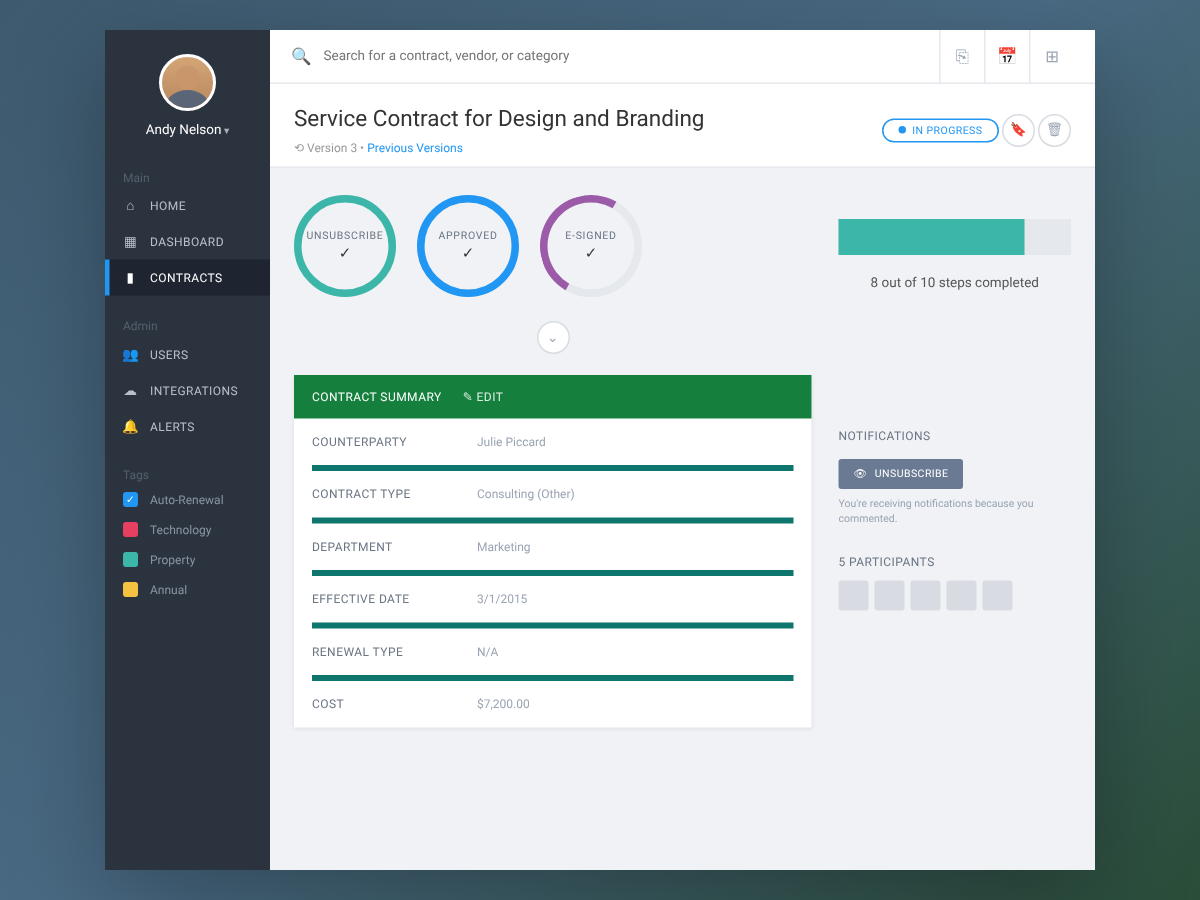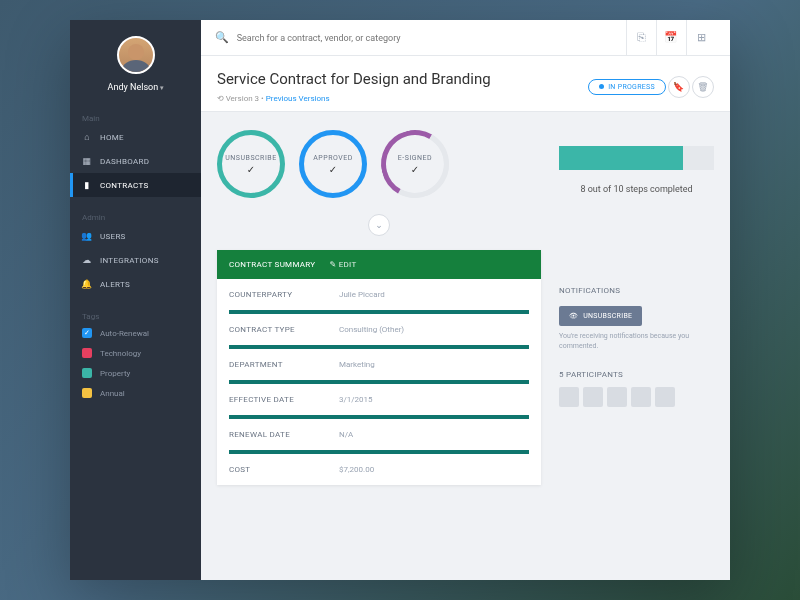--- a/index.html
+++ b/index.html
@@ -1,18 +1,18 @@
 <!DOCTYPE html>
 <html><head>
 <meta charset="utf-8">
 <style>
 *{box-sizing:border-box;margin:0;padding:0;font-family:-apple-system,BlinkMacSystemFont,"Segoe UI",Roboto,sans-serif}
 body{background:linear-gradient(135deg,#3e5a6e 0%,#4a6b85 50%,#2a4d38 100%);display:flex;align-items:center;justify-content:center;min-height:100vh}
 .app{width:660px;height:560px;background:#fff;display:flex;box-shadow:0 20px 60px rgba(0,0,0,.3);overflow:hidden}
-.sidebar{width:131px;background:#2b333f;color:#8a94a3;font-size:9px;display:flex;flex-direction:column;padding-top:12px}
+.sidebar{width:110px;background:#2b333f;color:#8a94a3;font-size:9px;display:flex;flex-direction:column;padding-top:12px}
 .avatar{width:38px;height:38px;border-radius:50%;background:linear-gradient(180deg,#d4a574 0%,#b88860 100%);border:2px solid #fff;margin:4px auto 8px;display:flex;align-items:center;justify-content:center;position:relative;overflow:hidden}
 .avatar::before{content:"";position:absolute;width:16px;height:16px;border-radius:50%;background:#c9956a;top:6px}
 .avatar::after{content:"";position:absolute;width:28px;height:20px;border-radius:50% 50% 0 0;background:#5a6578;bottom:-8px}
 .username{text-align:center;color:#fff;font-size:9px;margin-bottom:18px}
 .username::after{content:" ▾";font-size:7px;opacity:.6}
 .nav-sec{color:#555f6d;font-size:8px;padding:4px 12px 2px}
 .nav-item{display:flex;align-items:center;gap:8px;padding:7px 12px;color:#b8c0cc;font-size:8px;letter-spacing:.3px;cursor:pointer;position:relative}
 .nav-item.active{background:#1e2530;color:#fff;border-left:3px solid #2196f3;padding-left:9px}
 .nav-item .ico{width:10px;height:10px;display:inline-flex;align-items:center;justify-content:center;font-size:9px}
 .tag-item{display:flex;align-items:center;gap:8px;padding:5px 12px;font-size:8px;color:#8a94a3}
@@ -194,21 +194,21 @@
               </div>
             <div class="srow">
                 <span class="slabel">DEPARTMENT</span>
                 <span class="sval">Marketing</span>
               </div>
             <div class="srow">
                 <span class="slabel">EFFECTIVE DATE</span>
                 <span class="sval">3/1/2015</span>
               </div>
             <div class="srow">
-                <span class="slabel">RENEWAL DATE</span>
+                <span class="slabel">RENEWAL TYPE</span>
                 <span class="sval">N/A</span>
               </div>
             <div class="srow">
                 <span class="slabel">COST</span>
                 <span class="sval">$7,200.00</span>
               </div>
           </div>
         </div>
       </div>
 

